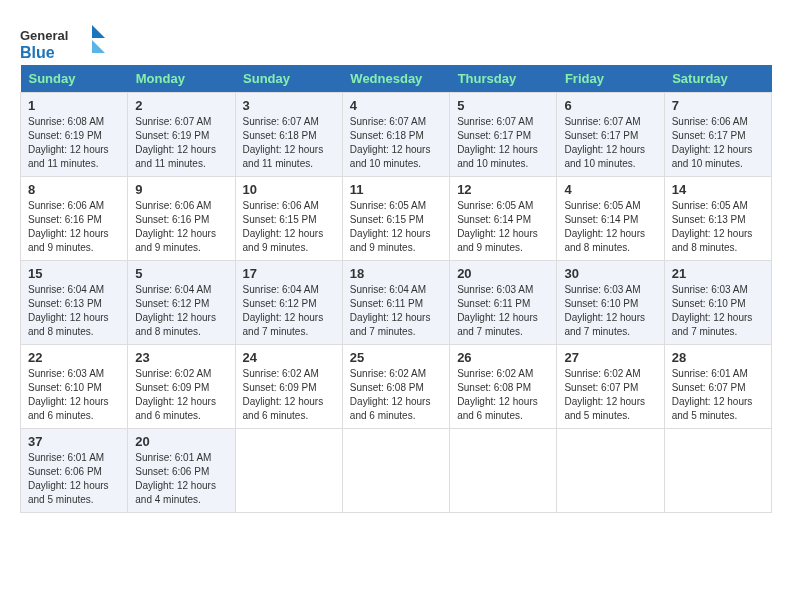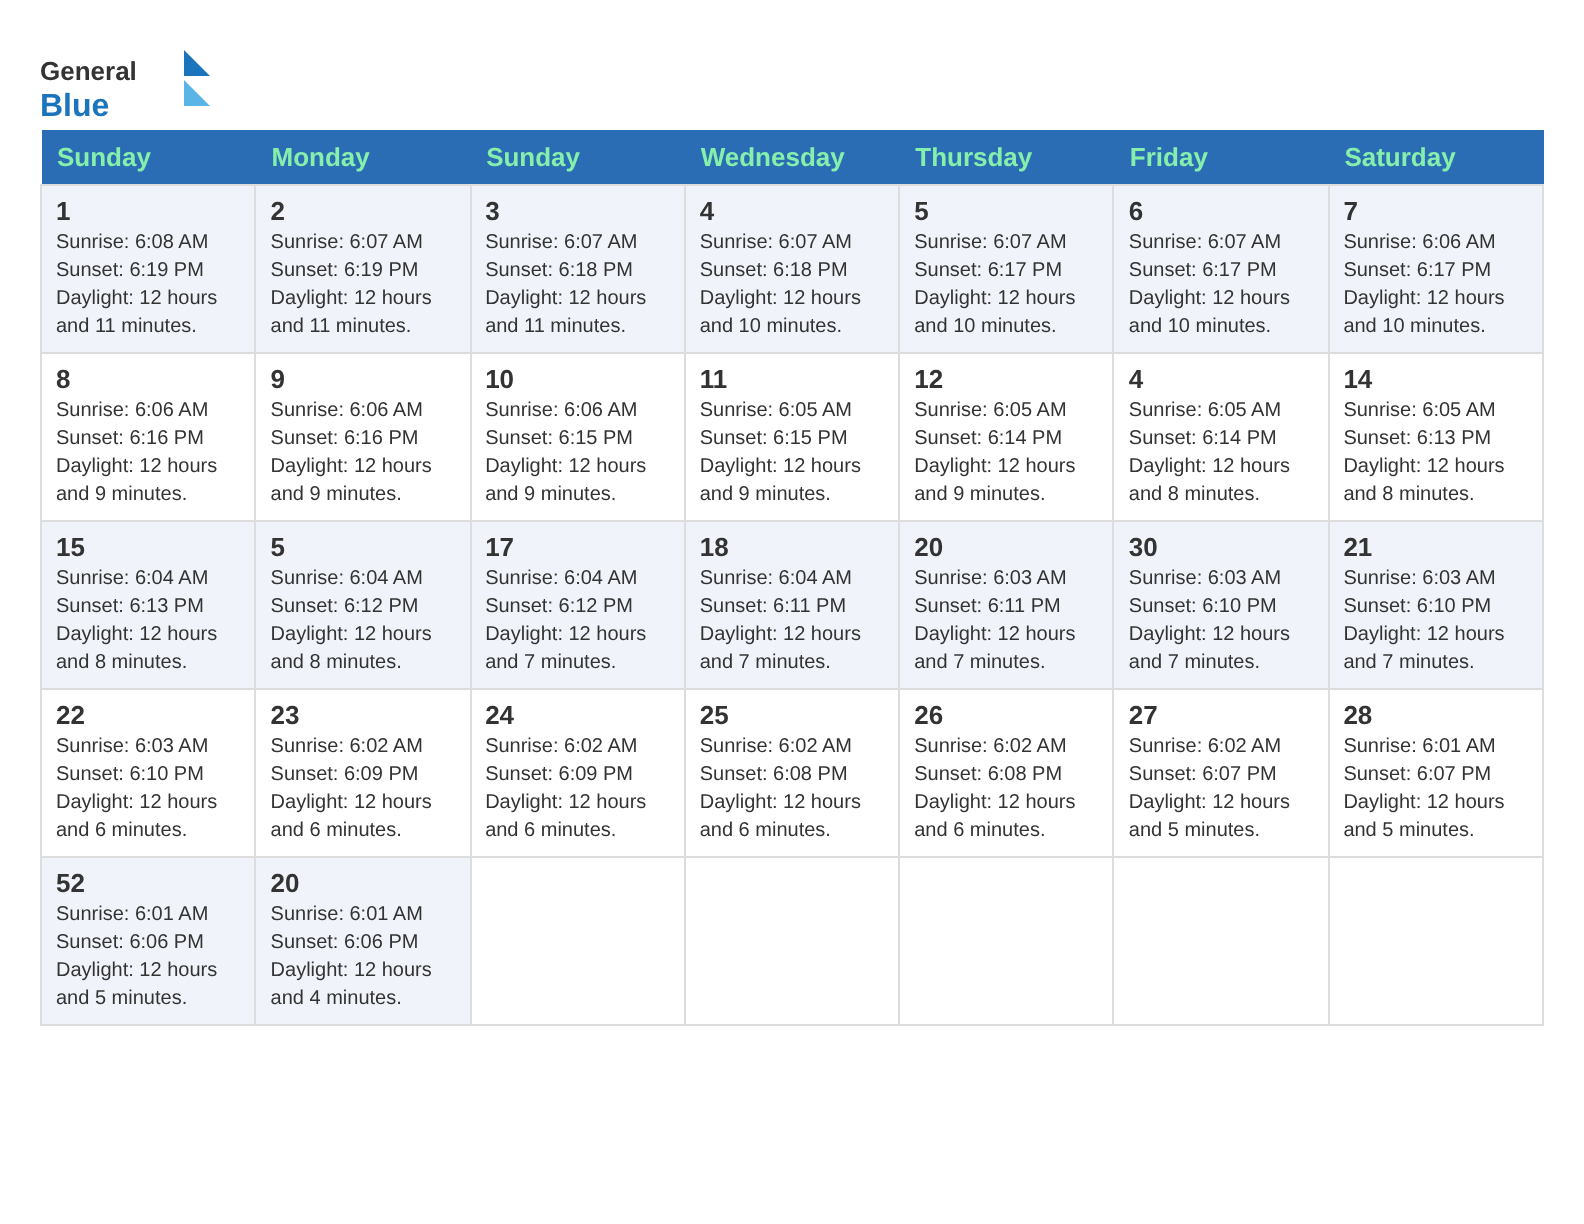--- a/index.html
+++ b/index.html
@@ -308,21 +308,21 @@
         <td>
           <span class="day-num">28</span>
           <div class="day-info" style="white-space: pre-line;">Sunrise: 6:01 AM
 Sunset: 6:07 PM
 Daylight: 12 hours
 and 5 minutes.</div>
         </td>
       </tr>
       <tr>
         <td>
-          <span class="day-num">52</span>
+          <span class="day-num">37</span>
           <div class="day-info" style="white-space: pre-line;">Sunrise: 6:01 AM
 Sunset: 6:06 PM
 Daylight: 12 hours
 and 5 minutes.</div>
         </td>
         <td>
           <span class="day-num">20</span>
           <div class="day-info" style="white-space: pre-line;">Sunrise: 6:01 AM
 Sunset: 6:06 PM
 Daylight: 12 hours

